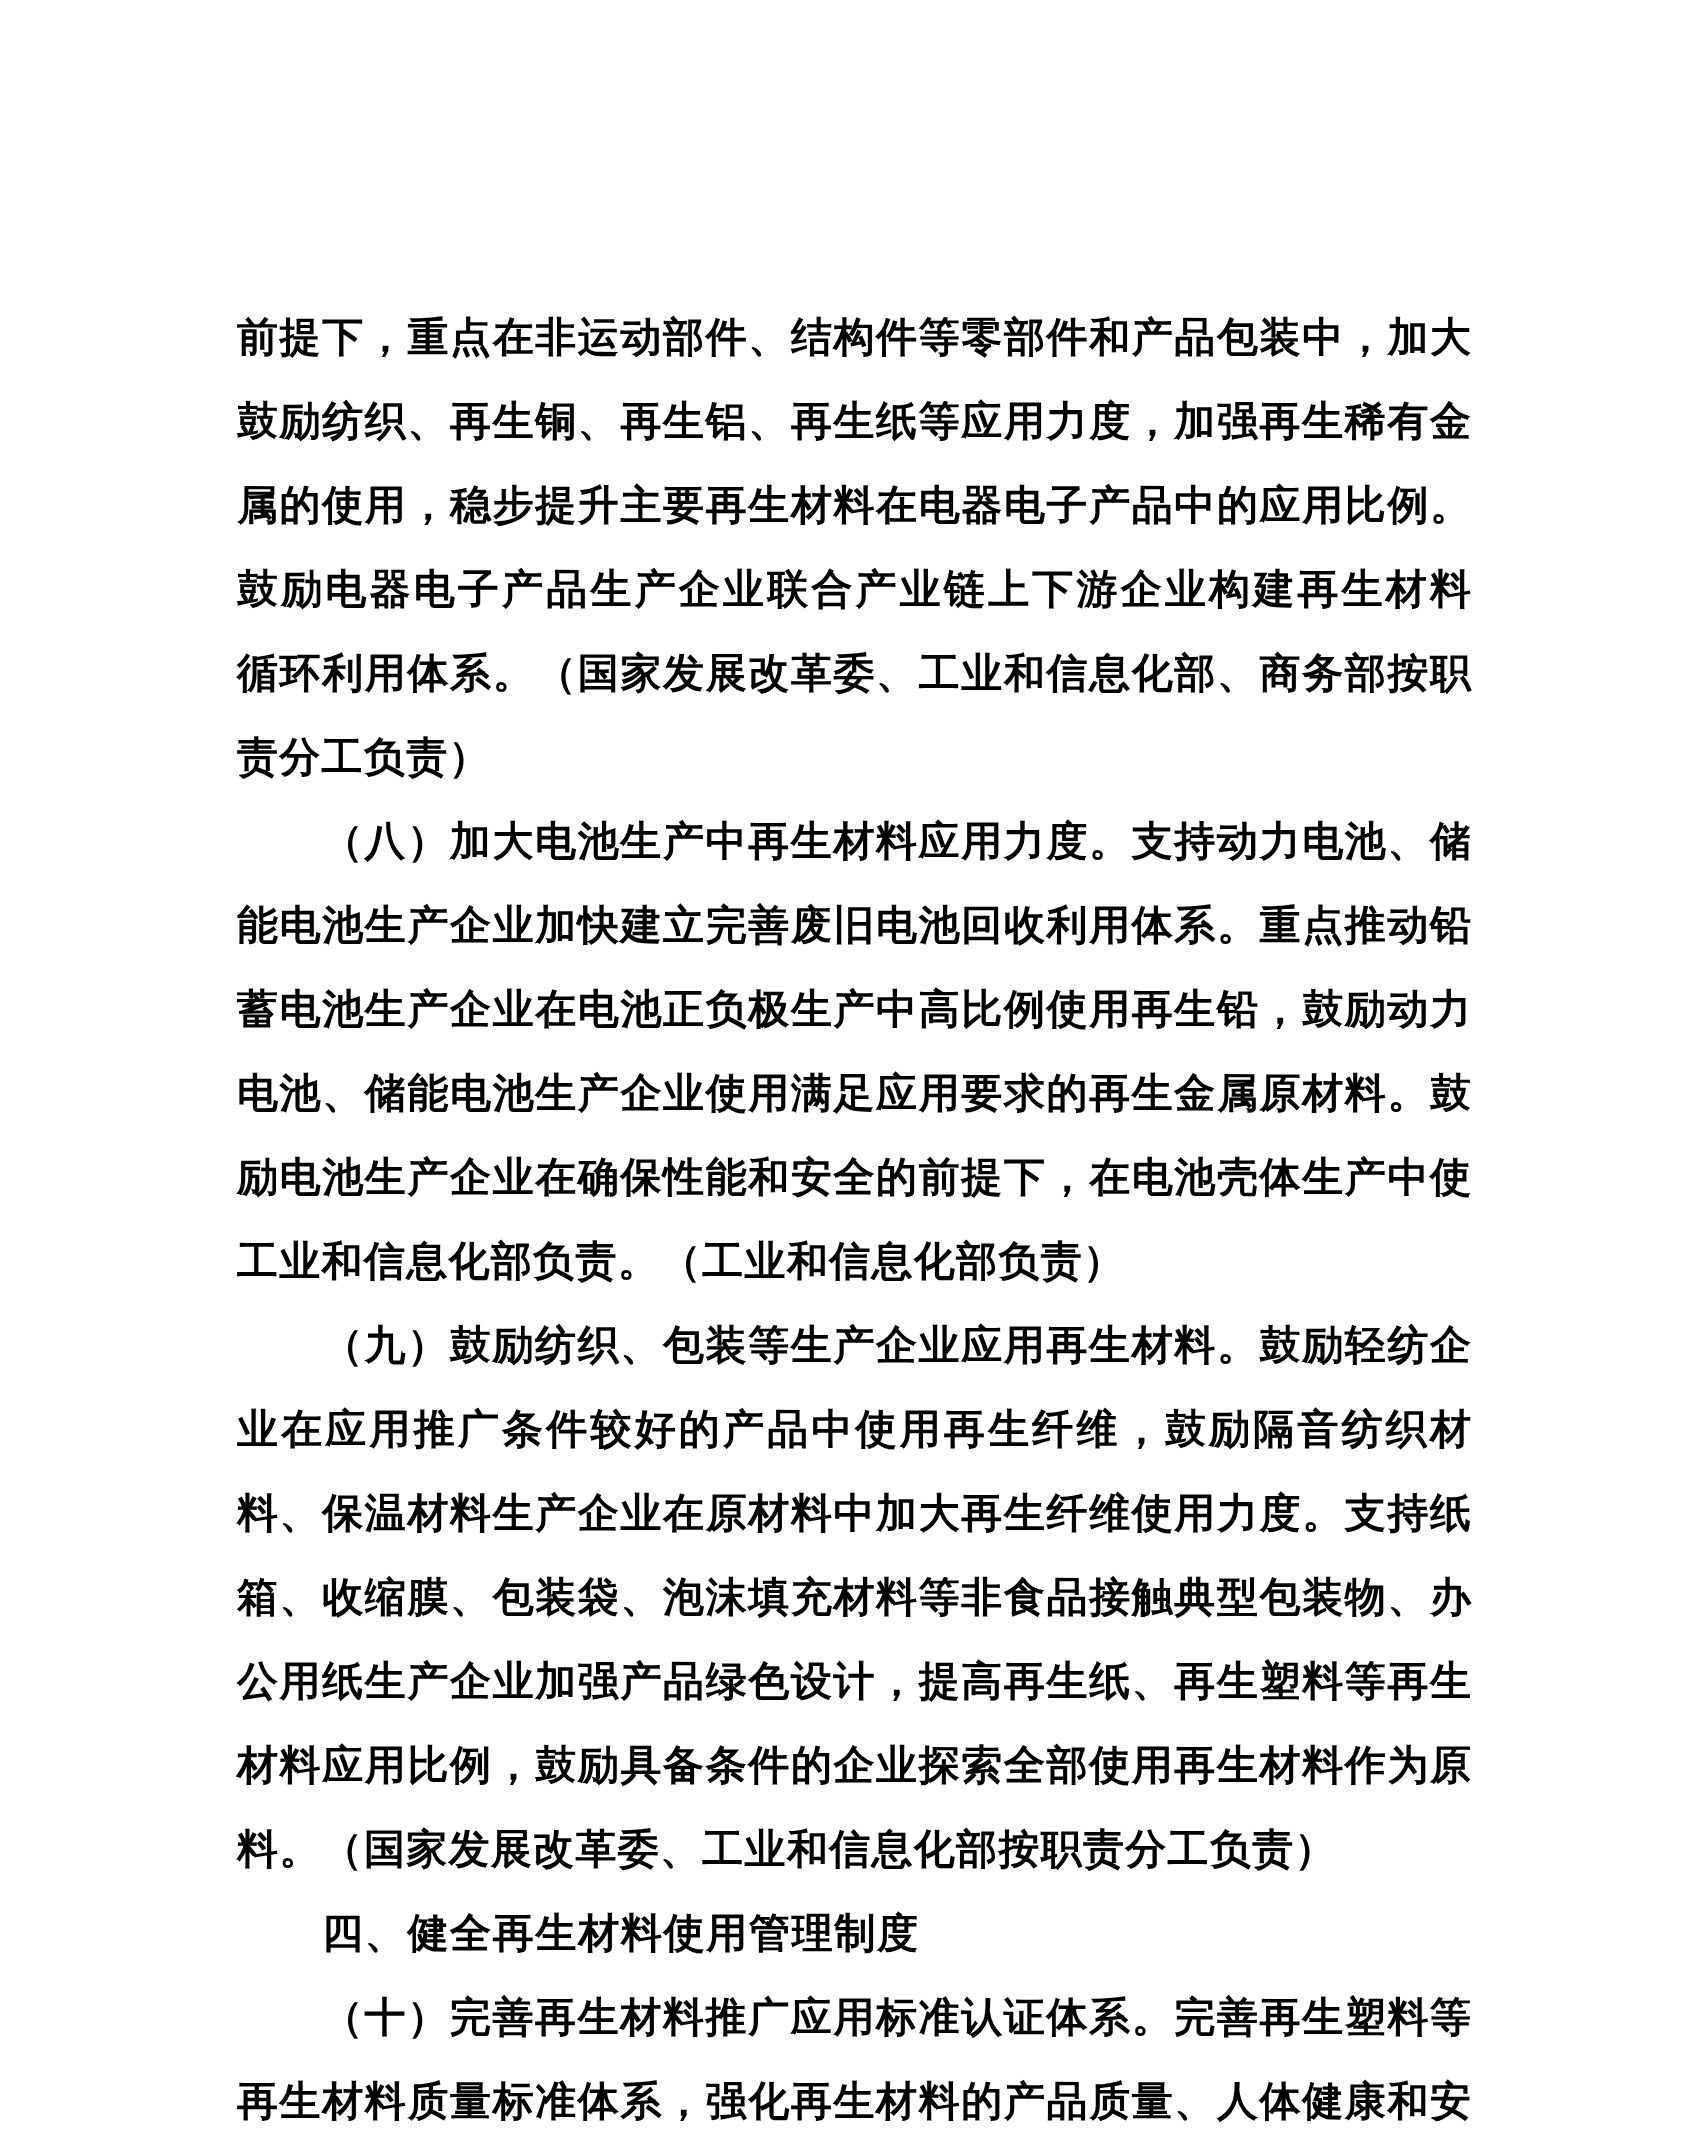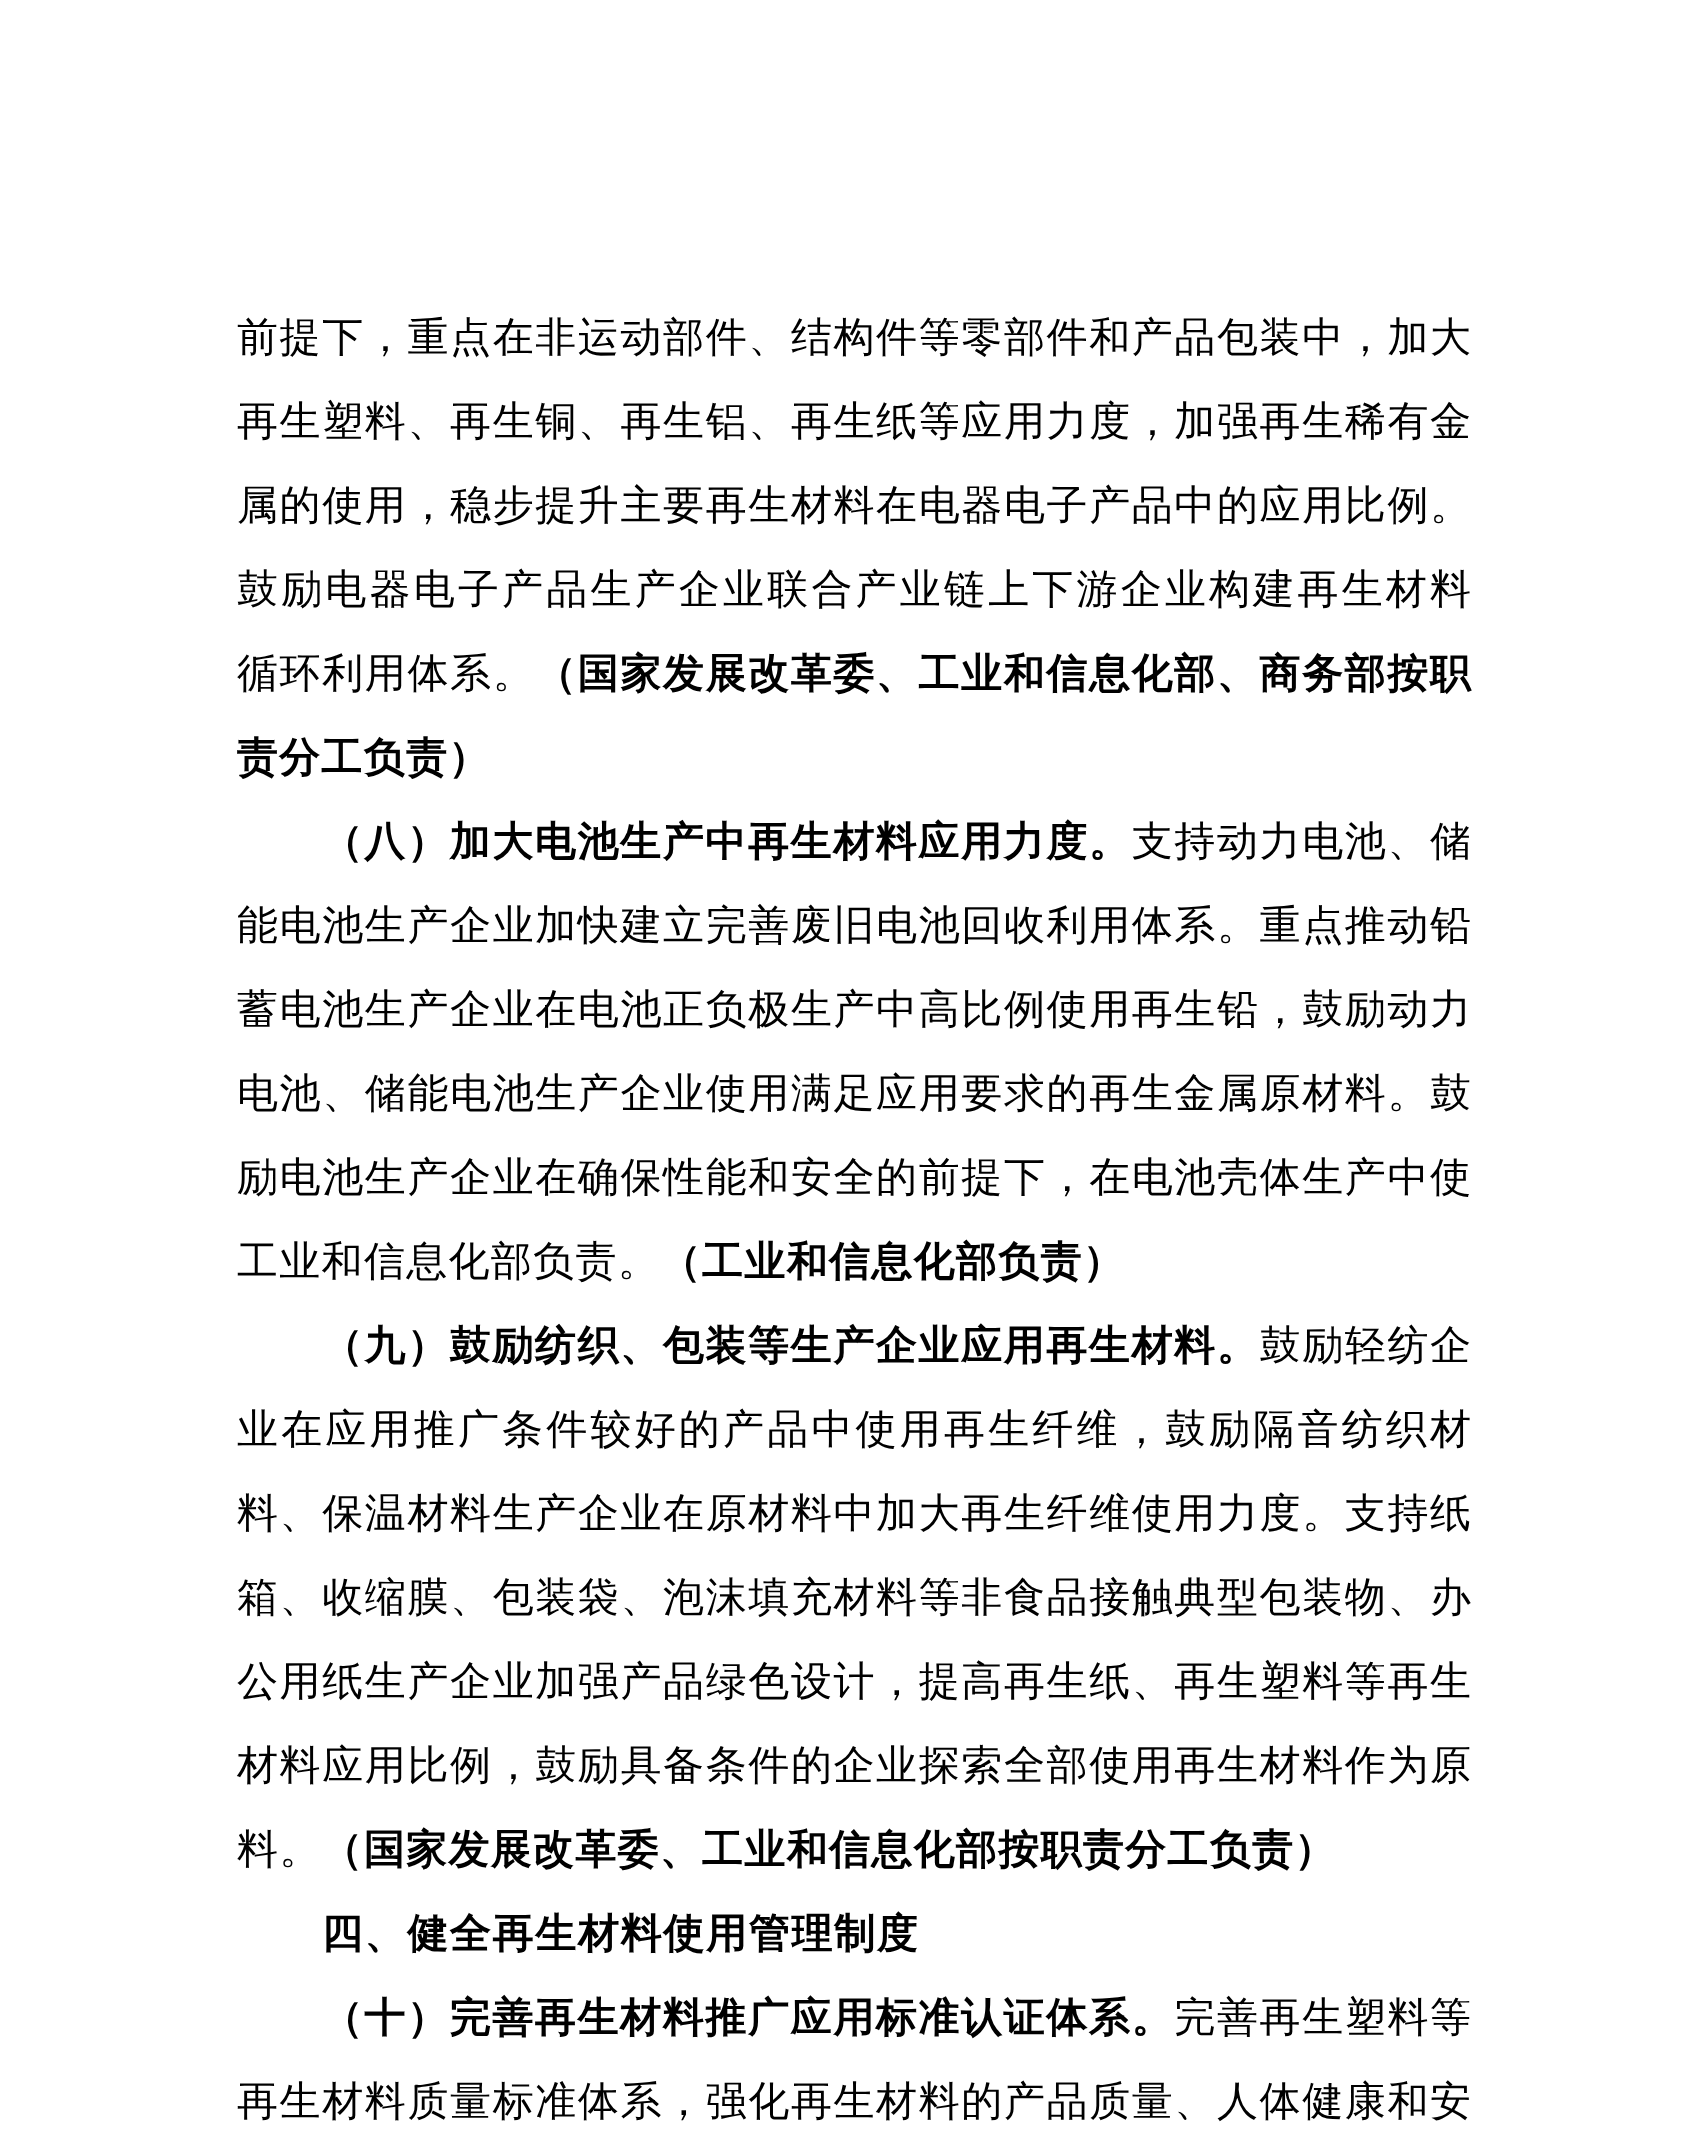--- a/index.html
+++ b/index.html
@@ -32,33 +32,33 @@
   }
   .line.indent { text-indent: 85px; }
   .line.heading {
     text-align: left;
     text-align-last: left;
     text-indent: 85px;
     letter-spacing: 1.7px;
     font-family: Liberation Serif, serif;
     font-weight: bold;
   }
-  .seg-reg { font-weight: normal; margin-top: 20px; }
+  .seg-reg { font-weight: bold; margin-top: 20px; }
   .seg-lead { font-weight: bold; }
   .seg-kai { font-weight: bold; }
 </style>
 </head>
 <body>
 
 <div class="page">
   <div class="textblock">
 
     <div class="line"><span class="seg-reg">前提下，重点在非运动部件、结构件等零部件和产品包装中，加大</span></div>
 
-    <div class="line"><span class="seg-reg">再生塑料、再生铜、再生铝、再生纸等应用力度，加强再生稀有金</span></div>
+    <div class="line"><span class="seg-reg">鼓励纺织、再生铜、再生铝、再生纸等应用力度，加强再生稀有金</span></div>
 
     <div class="line"><span class="seg-reg">属的使用，稳步提升主要再生材料在电器电子产品中的应用比例。</span></div>
 
     <div class="line"><span class="seg-reg">鼓励电器电子产品生产企业联合产业链上下游企业构建再生材料</span></div>
 
     <div class="line"><span class="seg-reg">循环利用体系。</span><span class="seg-kai">（国家发展改革委、工业和信息化部、商务部按职</span></div>
 
     <div class="line short"><span class="seg-kai">责分工负责）</span></div>
 
     <div class="line indent"><span class="seg-lead">（八）加大电池生产中再生材料应用力度。</span><span class="seg-reg">支持动力电池、储</span></div>

